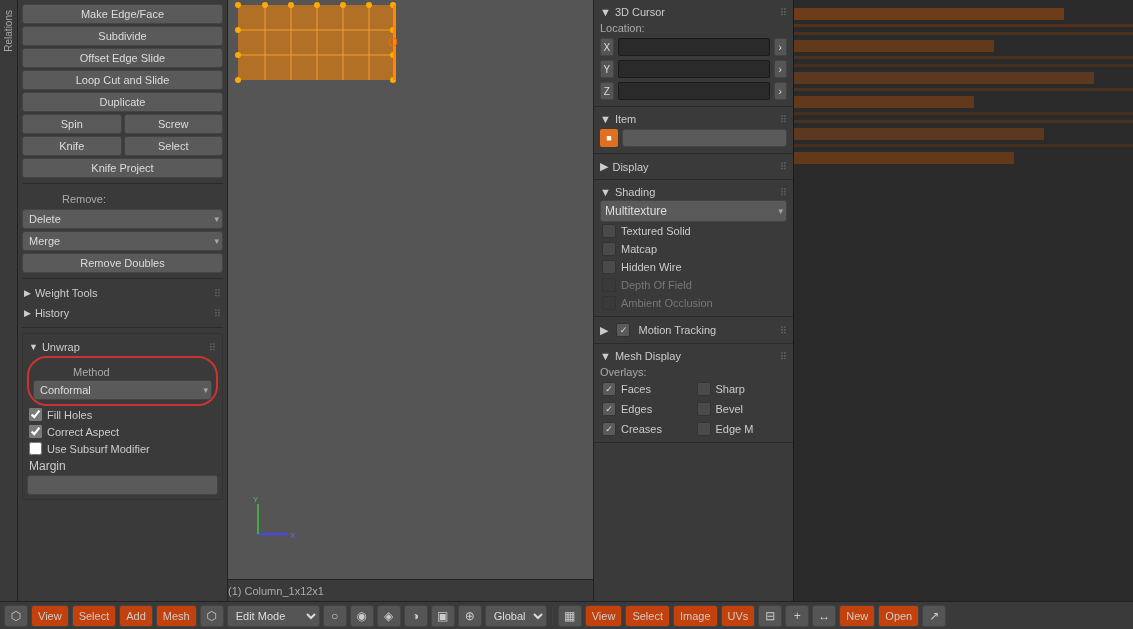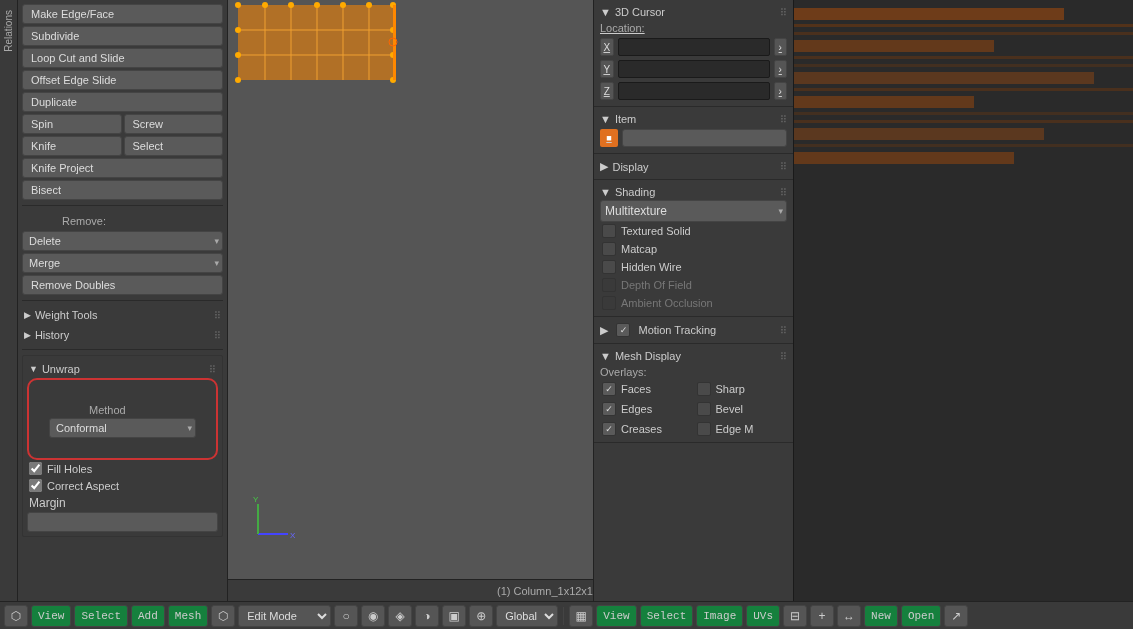--- a/index.html
+++ b/index.html
@@ -66,21 +66,21 @@
     }
 
     .tool-btn {
       background: #5a5a5a;
       border: 1px solid #444;
       color: #ddd;
       padding: 3px 8px;
       border-radius: 3px;
       cursor: pointer;
       font-size: 11px;
-      text-align: left;
+      text-align: center;
       width: 100%;
       display: block;
     }
 
     .tool-btn-row {
       display: flex;
       gap: 2px;
     }
 
     .tool-btn-row .tool-btn {
@@ -182,22 +182,22 @@
     .unwrap-section {
       background: #3a3a3a;
       border: 1px solid #333;
       border-radius: 2px;
       padding: 4px;
       position: relative;
     }
 
     .unwrap-highlight {
       border: 2px solid #cc3333;
-      border-radius: 10px;
-      padding: 20px;
+      border-radius: 20px;
+      padding: 4px;
       position: relative;
     }
 
     
     .center-viewport {
       flex: 1;
       background: #4a4a4a;
       position: relative;
       overflow: hidden;
       display: flex;
@@ -218,21 +218,21 @@
       width: 50px;
       height: 50px;
     }
 
     .status-bar-bottom {
       background: #3a3a3a;
       border-top: 1px solid #222;
       height: 22px;
       display: flex;
       align-items: center;
-      justify-content: flex-end;
+      justify-content: flex-start;
       font-size: 11px;
       color: #aaa;
     }
 
     
     .right-panel {
       width: 200px;
       background: #3a3a3a;
       border-left: 1px solid #222;
       display: flex;
@@ -260,21 +260,20 @@
       color: #666;
       font-size: 10px;
     }
 
     .prop-row {
       display: flex;
       align-items: center;
       gap: 4px;
       padding: 2px 0;
       font-size: 11px;
-      text-decoration: underline;
     }
 
     .prop-label {
       color: #aaa;
       font-size: 11px;
       min-width: 20px;
     }
 
     .xyz-input {
       background: #2a2a2a;
@@ -415,33 +414,32 @@
       height: 28px;
       background: #3a3a3a;
       border-top: 1px solid #222;
       display: flex;
       align-items: center;
       padding: 0 4px;
       gap: 3px;
     }
 
     .toolbar-btn {
-      background: #15803d;
+      background: #c2410c;
       border: 1px solid #444;
       color: #ccc;
       height: 22px;
       padding: 0 6px;
       border-radius: 3px;
       cursor: pointer;
       font-size: 11px;
       display: flex;
       align-items: center;
       gap: 3px;
       white-space: nowrap;
-      font-family: Liberation Mono, monospace;
     }
 
     .mode-select {
       background: #555;
       border: 1px solid #444;
       color: #ddd;
       height: 22px;
       padding: 0 4px;
       border-radius: 3px;
       font-size: 11px;
@@ -481,33 +479,32 @@
 
   <div class="left-panel">
     <div class="left-panel-inner">
       <div class="tab-sidebar">
         <div class="tab-sidebar-item">Relations</div>
       </div>
       <div class="left-content">
 
         <button class="tool-btn">Make Edge/Face</button>
         <button class="tool-btn">Subdivide</button>
+        <button class="tool-btn">Offset Edge Slide</button>
         <button class="tool-btn">Loop Cut and Slide</button>
-        <button class="tool-btn">Offset Edge Slide</button>
         <button class="tool-btn">Duplicate</button>
         <div class="tool-btn-row">
           <button class="tool-btn">Spin</button>
           <button class="tool-btn">Screw</button>
         </div>
         <div class="tool-btn-row">
           <button class="tool-btn">Knife</button>
           <button class="tool-btn">Select</button>
         </div>
         <button class="tool-btn">Knife Project</button>
-        <button class="tool-btn">Bisect</button>
 
         <div class="section-divider"></div>
 
         <div class="section-label">Remove:</div>
         <div class="select-wrapper">
           <select class="select-dropdown">
             <option>Delete</option>
           </select>
           <span class="select-arrow">▾</span>
         </div>
@@ -553,20 +550,24 @@
             </div>
           </div>
 
           <div class="checkbox-row">
             <input type="checkbox" checked="" style="">
             <span>Fill Holes</span>
           </div>
           <div class="checkbox-row">
             <input type="checkbox" checked="" style="">
             <span>Correct Aspect</span>
+          </div>
+          <div class="checkbox-row">
+            <input type="checkbox" style="">
+            <span>Use Subsurf Modifier</span>
           </div>
 
           <div class="margin-row">
             <span>Margin</span>
           </div>
           <input type="text" class="number-input" style="">
         </div>
       </div>
     </div>
   </div>

